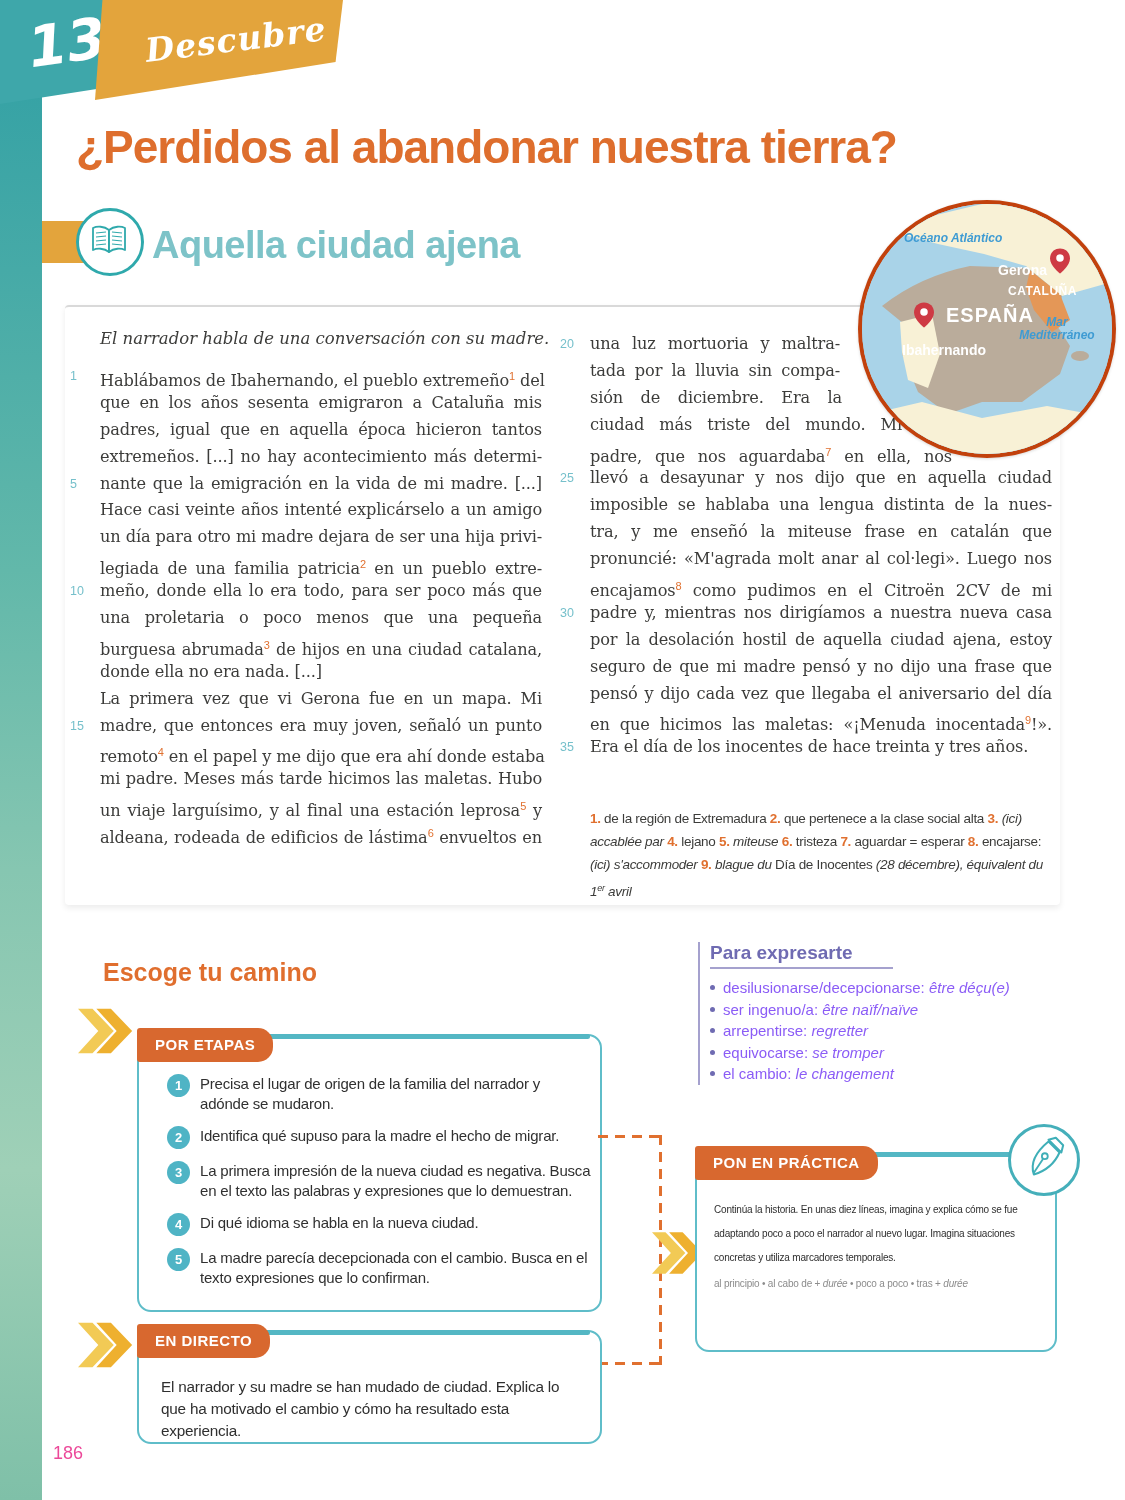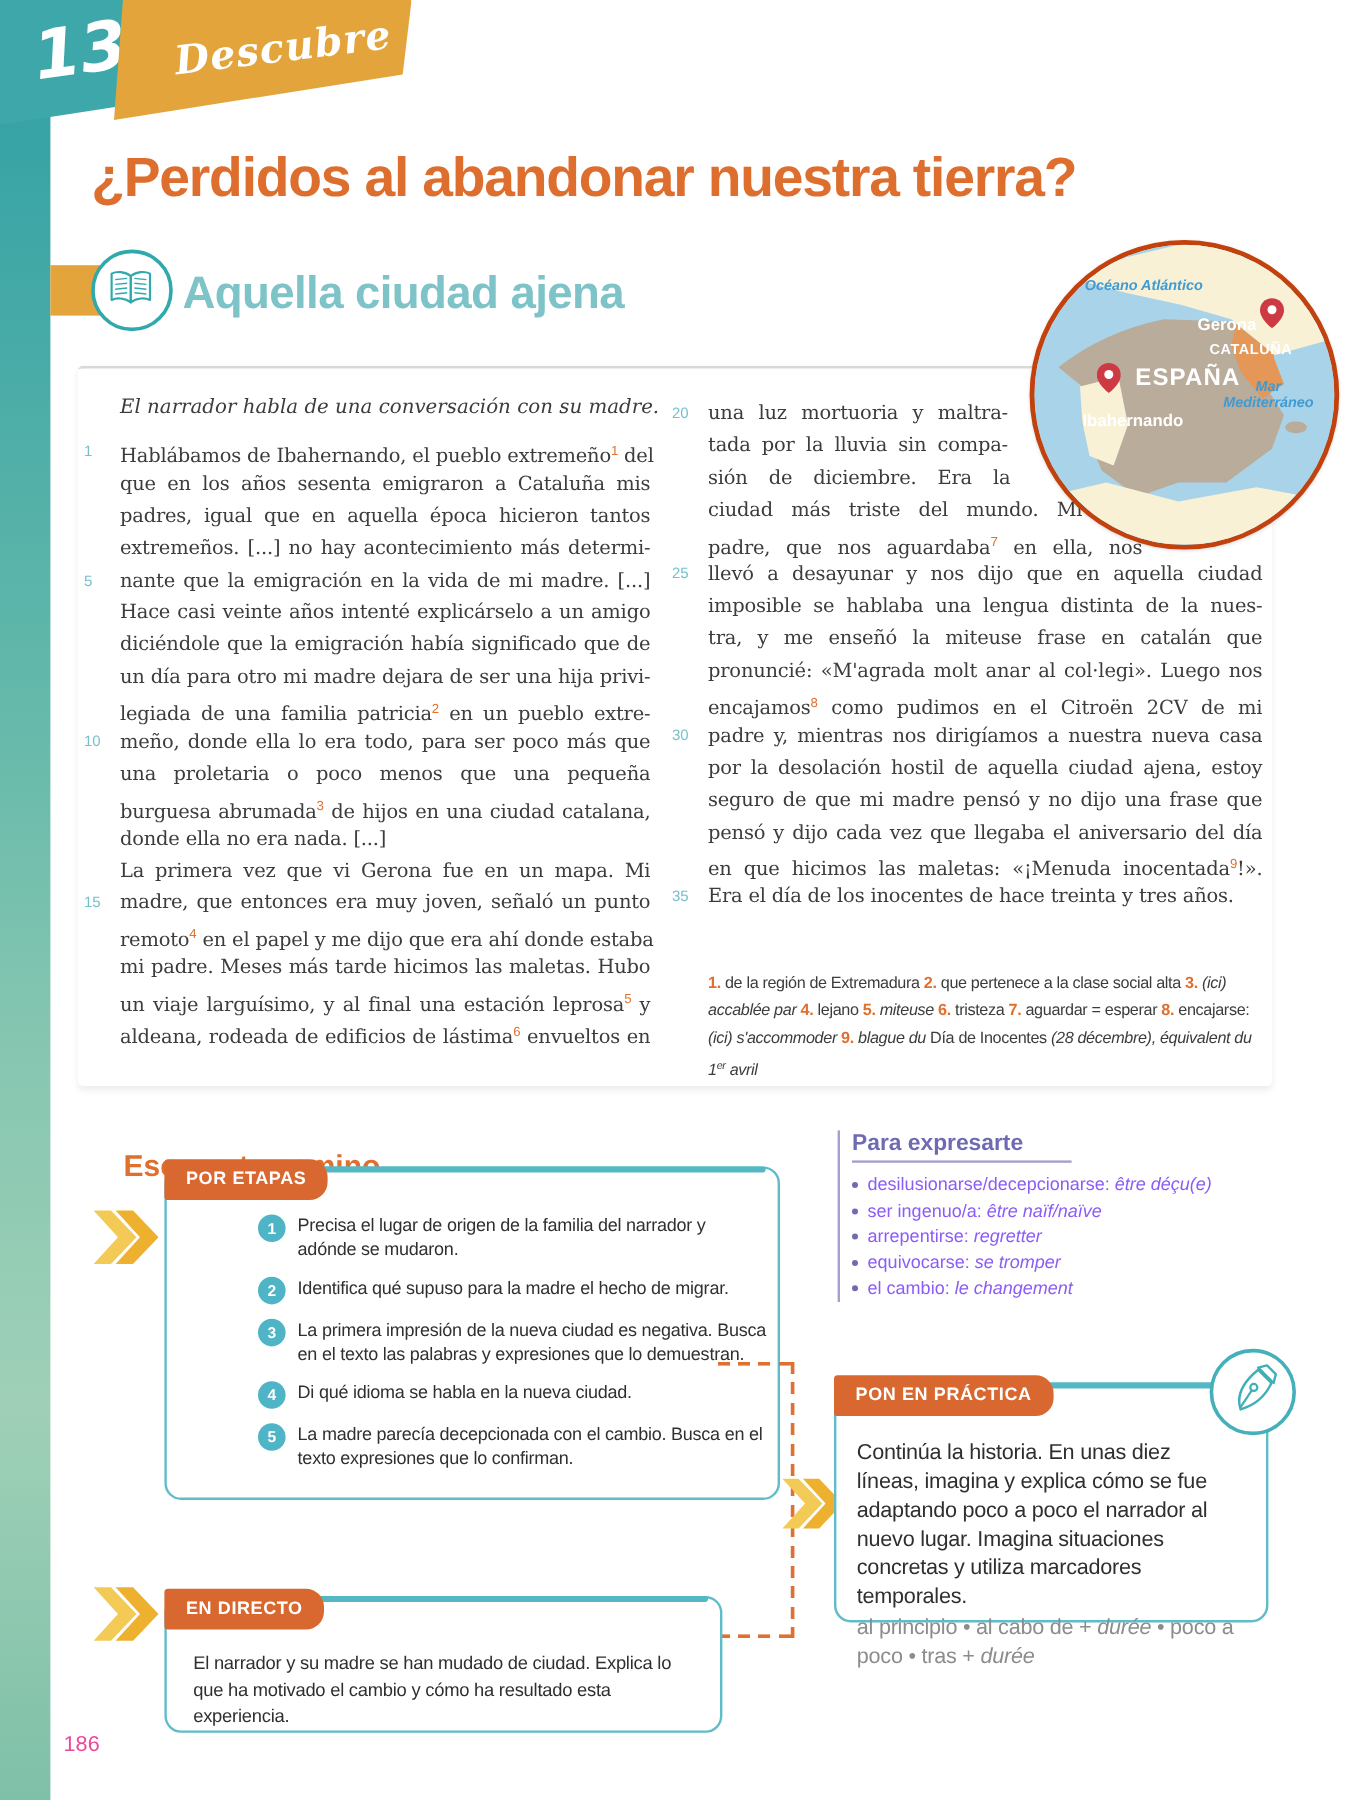--- a/index.html
+++ b/index.html
@@ -48,34 +48,34 @@
   .maplabel{position:absolute;color:#fff;font-weight:bold;white-space:nowrap;}
   .sealabel{position:absolute;color:#3e9bd3;font-weight:bold;font-style:italic;font-size:12px;line-height:13px;white-space:nowrap;}
   .pin{position:absolute;}
 
   
   .escoge{left:103px;top:958px;font-size:25px;font-weight:bold;color:#e06e2e;}
   .tbox{background:#fff;border:2px solid #5fbdc9;border-radius:14px;}
   .tbox::before{content:'';position:absolute;top:-2px;left:10px;right:10px;height:5px;background:#54b7c4;border-radius:3px;}
   .tab{position:absolute;top:-8px;left:-2px;height:34px;line-height:34px;padding:0 18px;background:#d8682f;color:#fff;
        font-size:15px;font-weight:bold;letter-spacing:.5px;border-radius:3px 15px 15px 3px;white-space:nowrap;}
-  .box1{left:137px;top:972px;width:461px;height:274px;padding-left:48px;}
+  .box1{left:137px;top:1034px;width:461px;height:274px;}
   .steps{padding:38px 8px 0 28px;}
   .step{display:flex;gap:10px;margin-bottom:12px;}
   .stepnum{flex:0 0 23px;width:23px;height:23px;border-radius:50%;background:#4fb4c5;color:#fff;font-size:13px;
            font-weight:bold;text-align:center;line-height:23px;}
   .steptext{font-size:15px;line-height:20px;color:#303030;letter-spacing:-0.2px;}
   .para{left:698px;top:942px;width:362px;border-left:2px solid #a5a1ce;padding-left:10px;}
   .para-title{display:inline-block;font-size:19px;font-weight:bold;color:#6f6bb2;border-bottom:2px solid #a5a1ce;
               padding:0 40px 3px 0;}
   .bullets{margin-top:8px;}
   .bullet{display:flex;gap:8px;font-size:15px;line-height:21.5px;color:#8b5cf6;}
   .bdot{flex:0 0 5px;width:5px;height:5px;border-radius:50%;background:#6f6bb2;margin-top:8px;}
   .box2{left:695px;top:1152px;width:358px;height:196px;}
-  .box2 .body{padding:44px 24px 0 17px;font-size:18px;line-height:24px;color:#2f2f2f;letter-spacing:-0.2px;}
+  .box2 .body{padding:44px 24px 0 17px;font-size:10px;line-height:24px;color:#2f2f2f;letter-spacing:-0.2px;}
   .hint{margin-top:2px;color:#8c8c8c;}
   .pen-badge{left:1008px;top:1124px;width:66px;height:66px;background:#fff;border:3px solid #45afba;border-radius:50%;}
   .pen-badge svg{margin:9px 0 0 10px;}
   .box3{left:137px;top:1330px;width:461px;height:110px;}
   .box3 .body{padding:44px 12px 0 22px;font-size:15.3px;line-height:22px;color:#2f2f2f;letter-spacing:-0.2px;}
   .dash-h{height:3px;background:repeating-linear-gradient(90deg,#e0702f 0 10px,transparent 10px 17px);}
   .dash-v{width:3px;background:repeating-linear-gradient(180deg,#e0702f 0 10px,transparent 10px 17px);}
   .pagenum{left:53px;top:1443px;font-size:18px;color:#ec4899;}
   em{font-style:italic;}
 </style>
@@ -109,21 +109,20 @@
 
 <div class="abs panel">
   <div class="abs intro">El narrador habla de una conversación con su madre.</div>
   <div class="abs colL">
       <div class="pline"><span class="lnum">1</span>Hablábamos de Ibahernando, el pueblo extremeño<sup class="ref">1</sup> del</div>
       <div class="pline">que en los años sesenta emigraron a Cataluña mis</div>
       <div class="pline">padres, igual que en aquella época hicieron tantos</div>
       <div class="pline">extremeños. [...] no hay acontecimiento más determi-</div>
       <div class="pline"><span class="lnum">5</span>nante que la emigración en la vida de mi madre. [...]</div>
       <div class="pline">Hace casi veinte años intenté explicárselo a un amigo</div>
-      <div class="pline">diciéndole que la emigración había significado que de</div>
       <div class="pline">un día para otro mi madre dejara de ser una hija privi-</div>
       <div class="pline">legiada de una familia patricia<sup class="ref">2</sup> en un pueblo extre-</div>
       <div class="pline"><span class="lnum">10</span>meño, donde ella lo era todo, para ser poco más que</div>
       <div class="pline">una proletaria o poco menos que una pequeña</div>
       <div class="pline">burguesa abrumada<sup class="ref">3</sup> de hijos en una ciudad catalana,</div>
       <div class="pline end">donde ella no era nada. [...]</div>
       <div class="pline">La primera vez que vi Gerona fue en un mapa. Mi</div>
       <div class="pline"><span class="lnum">15</span>madre, que entonces era muy joven, señaló un punto</div>
       <div class="pline">remoto<sup class="ref">4</sup> en el papel y me dijo que era ahí donde estaba</div>
       <div class="pline">mi padre. Meses más tarde hicimos las maletas. Hubo</div>

